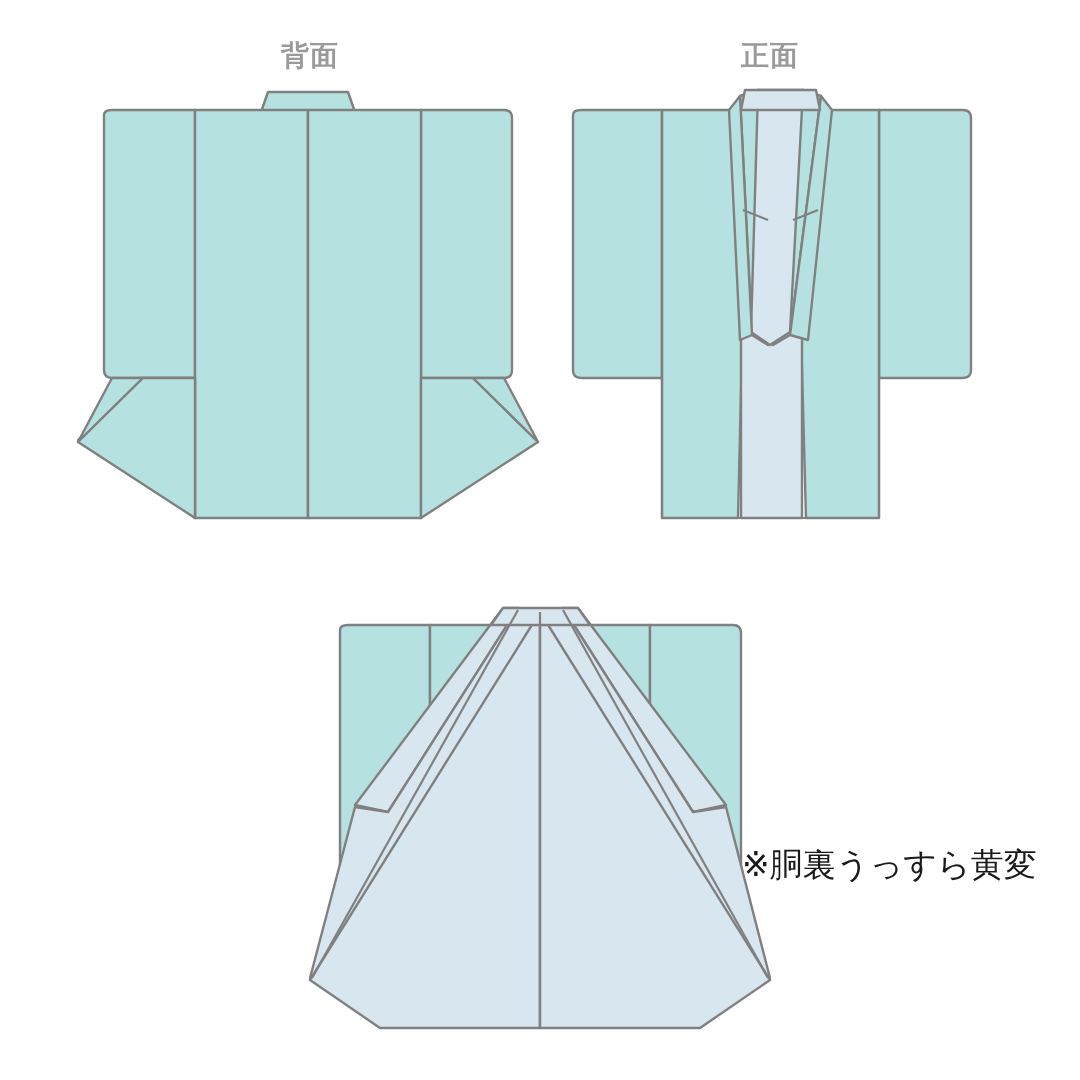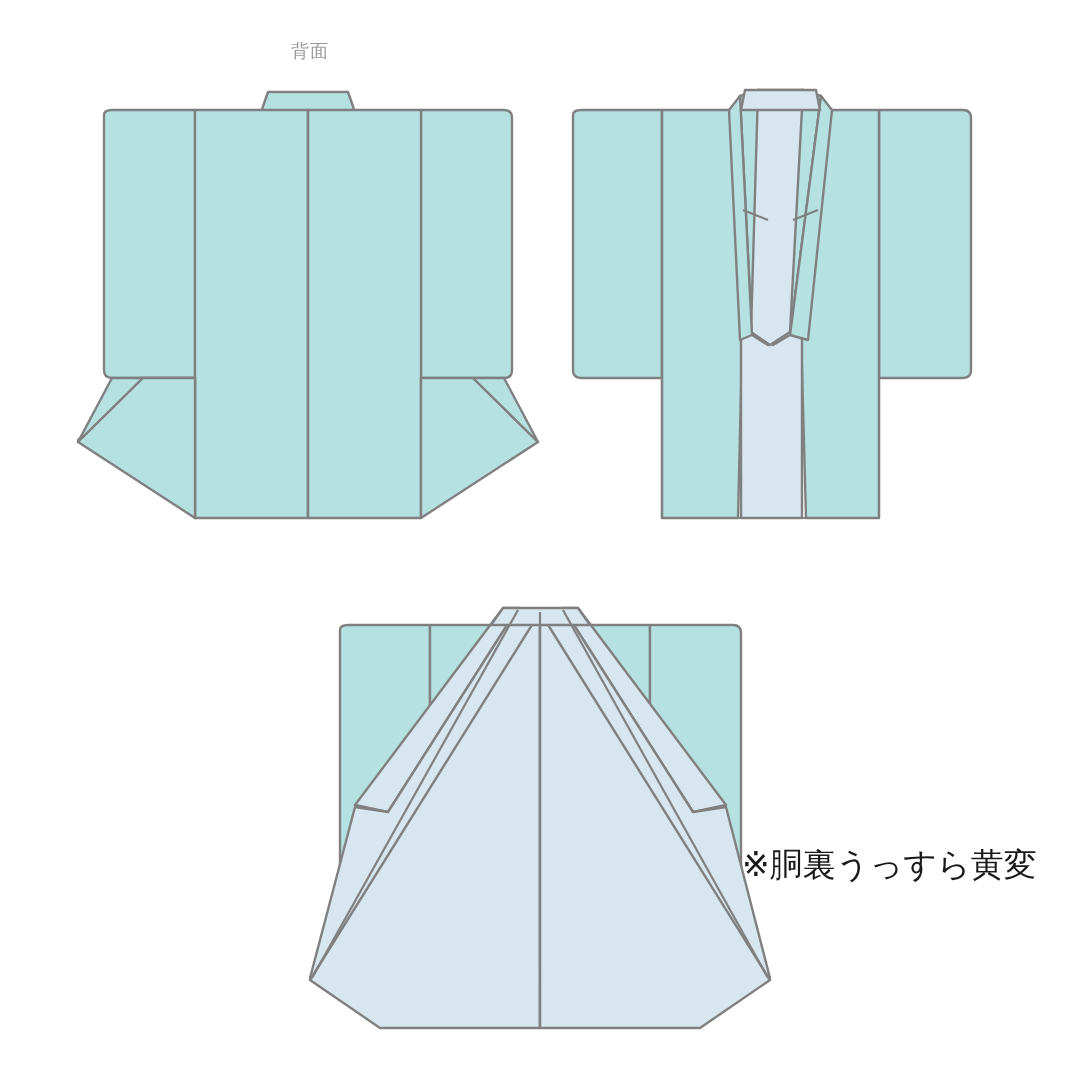--- a/index.html
+++ b/index.html
@@ -16,22 +16,22 @@
   }
   #stage {
     position: relative;
     width: 1080px;
     height: 1080px;
     background: #ffffff;
   }
   .view-label {
     position: absolute;
     color: #9a9a9a;
-    font-size: 18px;
-    font-weight: normal;
+    font-size: 28px;
+    font-weight: bold;
     letter-spacing: 1px;
     text-align: center;
     white-space: nowrap;
     line-height: 1;
     user-select: none;
   }
   #label-back  { left: 0;   top: 42px;  width: 620px; }
   #label-front { left: 460px; top: 42px; width: 620px; }
   #label-inside{ left: 240px; top: 555px; width: 620px; }
 
@@ -84,20 +84,21 @@
     <path class="pc-outer" d="M 112,378 L 143,378 L 78,442 L 78,442 Z"></path>
     <path class="pc-outer" d="M 143,378 L 195,378 L 195,518 L 78,442 Z"></path>
 
     <path class="pc-outer" d="M 421,378 L 473,378 L 538,442 L 421,518 Z"></path>
     <path class="pc-outer" d="M 473,378 L 504,378 L 538,442 Z"></path>
 
     <path class="pc-line" d="M 195,518 L 421,518"></path>
     <path class="pc-line" d="M 308,110 L 308,518"></path>
   </svg>
 
+  <div class="view-label" id="label-front">正面</div>
 
   <svg class="figure" id="fig-front" width="1080" height="1080" viewBox="0 0 1080 1080" aria-hidden="true">
 
     <path class="pc-outer" d="M 573,115 q 0,-5 8,-5 L 662,110 L 662,378 L 581,378 q -8,0 -8,-8 Z"></path>
 
     <path class="pc-outer" d="M 879,110 L 963,110 q 8,0 8,8 L 971,370 q 0,8 -8,8 L 879,378 Z"></path>
 
     <path class="pc-outer" d="M 662,110 L 729,110 L 740,110 L 745,220 L 738,518 L 662,518 Z"></path>
 
     <path class="pc-outer" d="M 803,110 L 879,110 L 879,518 L 806,518 L 798,220 Z"></path>

